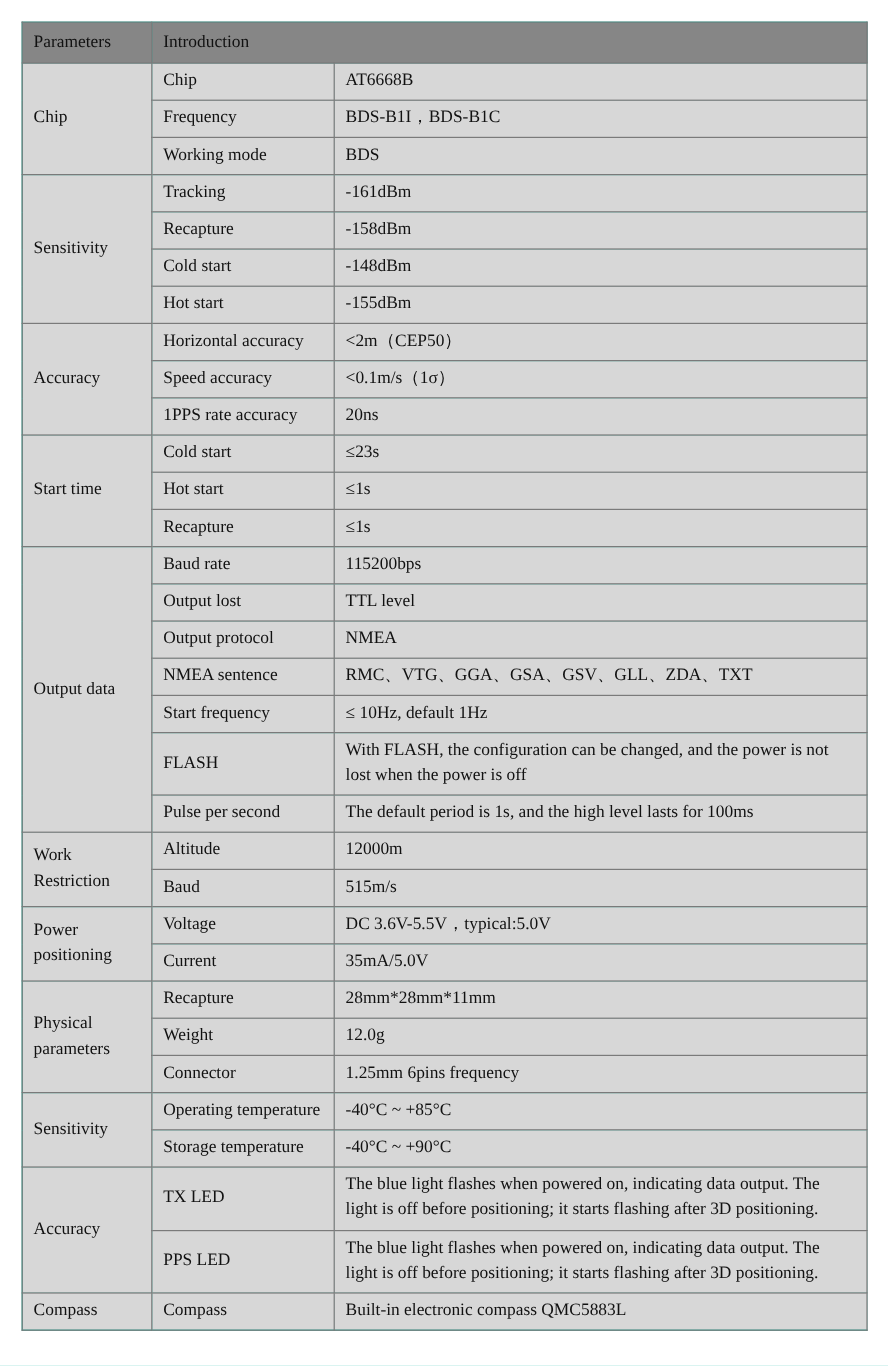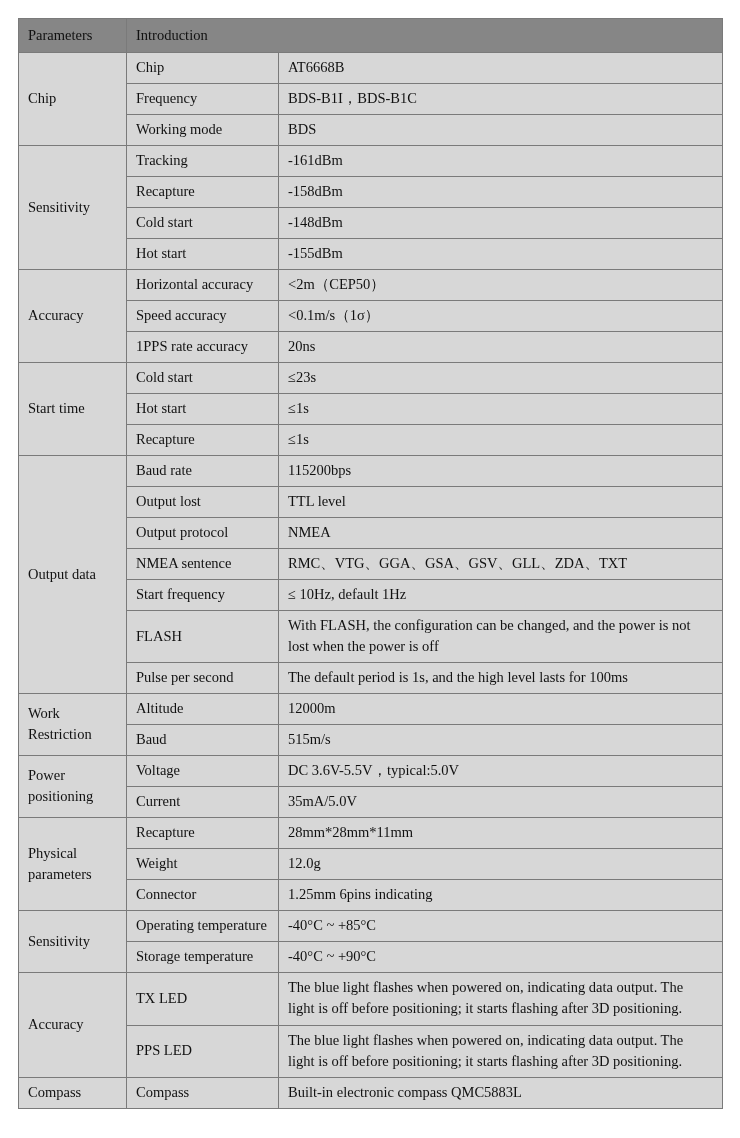--- a/index.html
+++ b/index.html
@@ -191,21 +191,21 @@
           <td class="group" rowspan="3">Physical parameters</td>
           <td class="para">Recapture</td>
           <td class="val">28mm*28mm*11mm</td>
         </tr>
         <tr>
           <td class="para">Weight</td>
           <td class="val">12.0g</td>
         </tr>
         <tr>
           <td class="para">Connector</td>
-          <td class="val">1.25mm 6pins indicating</td>
+          <td class="val">1.25mm 6pins frequency</td>
         </tr>
         <tr>
           <td class="group" rowspan="2">Sensitivity</td>
           <td class="para">Operating temperature</td>
           <td class="val">-40°C ~ +85°C</td>
         </tr>
         <tr>
           <td class="para">Storage temperature</td>
           <td class="val">-40°C ~ +90°C</td>
         </tr>

